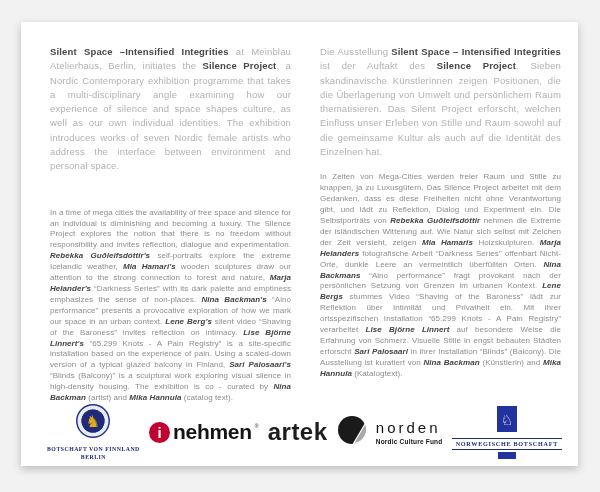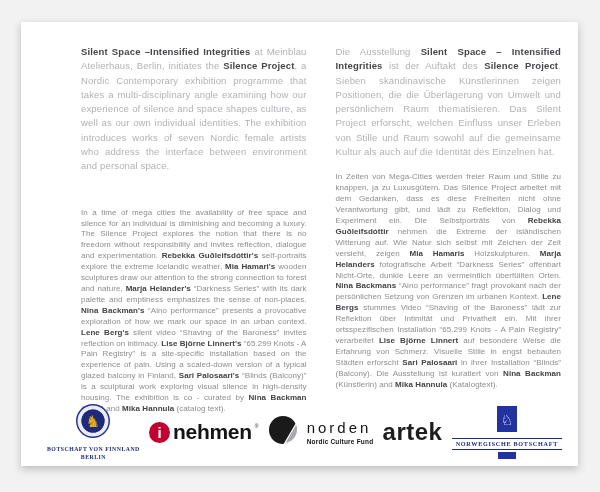--- a/index.html
+++ b/index.html
@@ -1,28 +1,28 @@
 <!DOCTYPE html>
 <html><head>
 <meta charset="utf-8">
 <style>
   html,body{margin:0;padding:0;width:600px;height:492px;overflow:hidden;
     background:#f2f2f3;font-family:"Liberation Sans",sans-serif;}
   .stage{position:relative;width:600px;height:492px;}
   .card{position:absolute;left:21px;top:22px;width:557px;height:444px;
     background:#ffffff;box-shadow:0 3px 8px rgba(70,70,75,.32);}
-  .cols{display:flex;gap:29px;padding:23px 17px 0 16px;margin-left:44px;}
+  .cols{display:flex;gap:29px;padding:23px 17px 0 29px;}
   .col{width:242px;}
   p{margin:0;}
   .intro{font-size:9.5px;line-height:14.3px;text-align:justify;
     color:#b2b2b6;letter-spacing:.15px;}
   .intro .b{color:#47474b;font-weight:bold;}
   .bodytxt{font-size:8px;line-height:10.9px;text-align:justify;
     color:#8d8d91;letter-spacing:.05px;}
-  .bodytxt .b{color:#434347;font-weight:bold;}
+  .bodytxt .b{color:#434347;font-weight:bold;font-style:italic;}
   .col-en .bodytxt{margin-top:34px;}
   .col-de .bodytxt{margin-top:13px;}
 
   .sponsors{position:absolute;left:26px;right:16px;top:374px;height:72px;
     display:flex;align-items:center;justify-content:space-between;}
   .logo{display:flex;flex-direction:column;align-items:center;}
 
   
   .fi-text{margin-top:3px;font-family:"Liberation Serif",serif;font-weight:bold;
     font-size:5.8px;line-height:7.5px;color:#1d2d7a;letter-spacing:.5px;
@@ -85,35 +85,35 @@
           <div>BERLIN</div>
         </div>
       </div>
 
       <div class="logo logo-iittala">
         <span class="i-dot">i</span>
         <span class="i-word">nehmen</span>
         <span class="i-reg">®</span>
       </div>
 
+      <div class="logo">
+        <span class="artek-word">artek</span>
+      </div>
+
       <div class="logo logo-norden">
         <span>
           <svg width="30" height="30" viewBox="0 0 30 30">
             <circle cx="15" cy="15" r="14" fill="#1a1a1a"></circle>
             <path d="M16.5,28.5 A14,14 0 0 0 28.3,8.5 Z" fill="#a7a9ac" stroke="#ffffff" stroke-width="1.2"></path>
           </svg>
         </span>
         <div>
           <div class="n-word">norden</div>
           <div class="n-sub">Nordic Culture Fund</div>
         </div>
-      </div>
-
-      <div class="logo">
-        <span class="artek-word">artek</span>
       </div>
 
       <div class="logo">
         <span>
           <svg width="20" height="26" viewBox="0 0 20 26">
             <rect width="20" height="26" fill="#2233a0"></rect>
             <text x="10" y="19" font-size="14" fill="#ffffff" text-anchor="middle" font-family="DejaVu Sans">♘</text>
           </svg>
         </span>
         <div class="no-label">NORWEGISCHE BOTSCHAFT</div>

